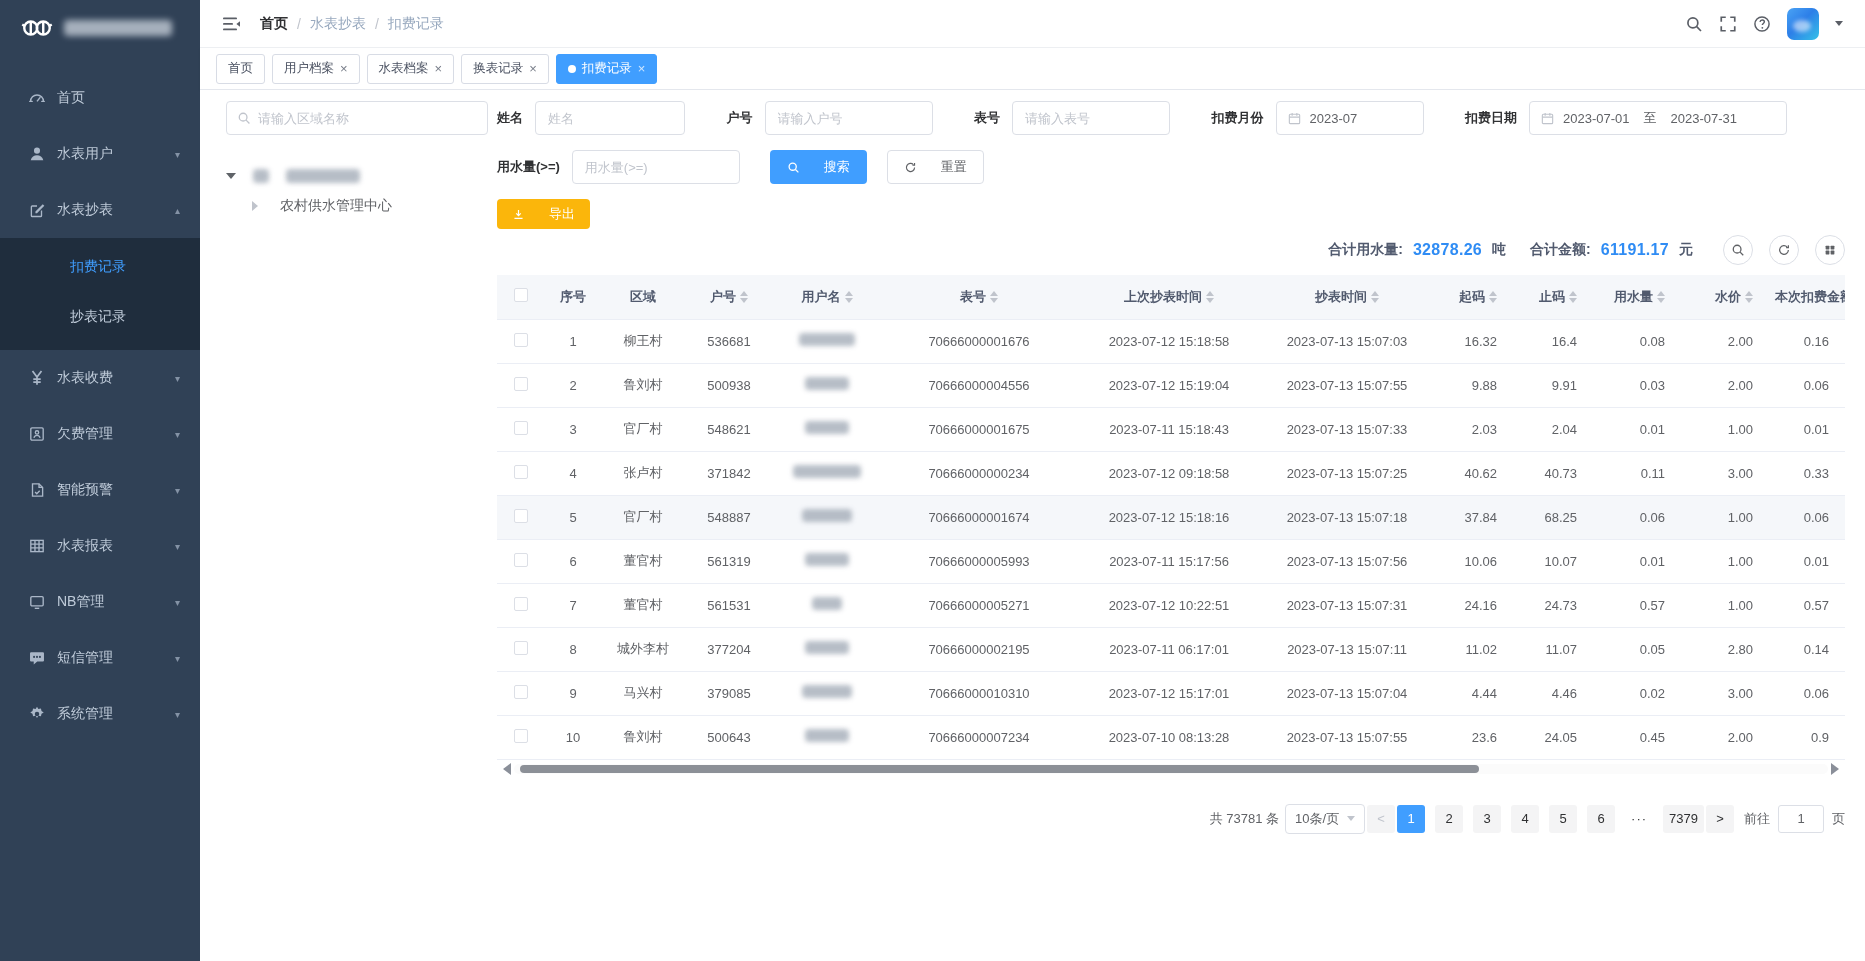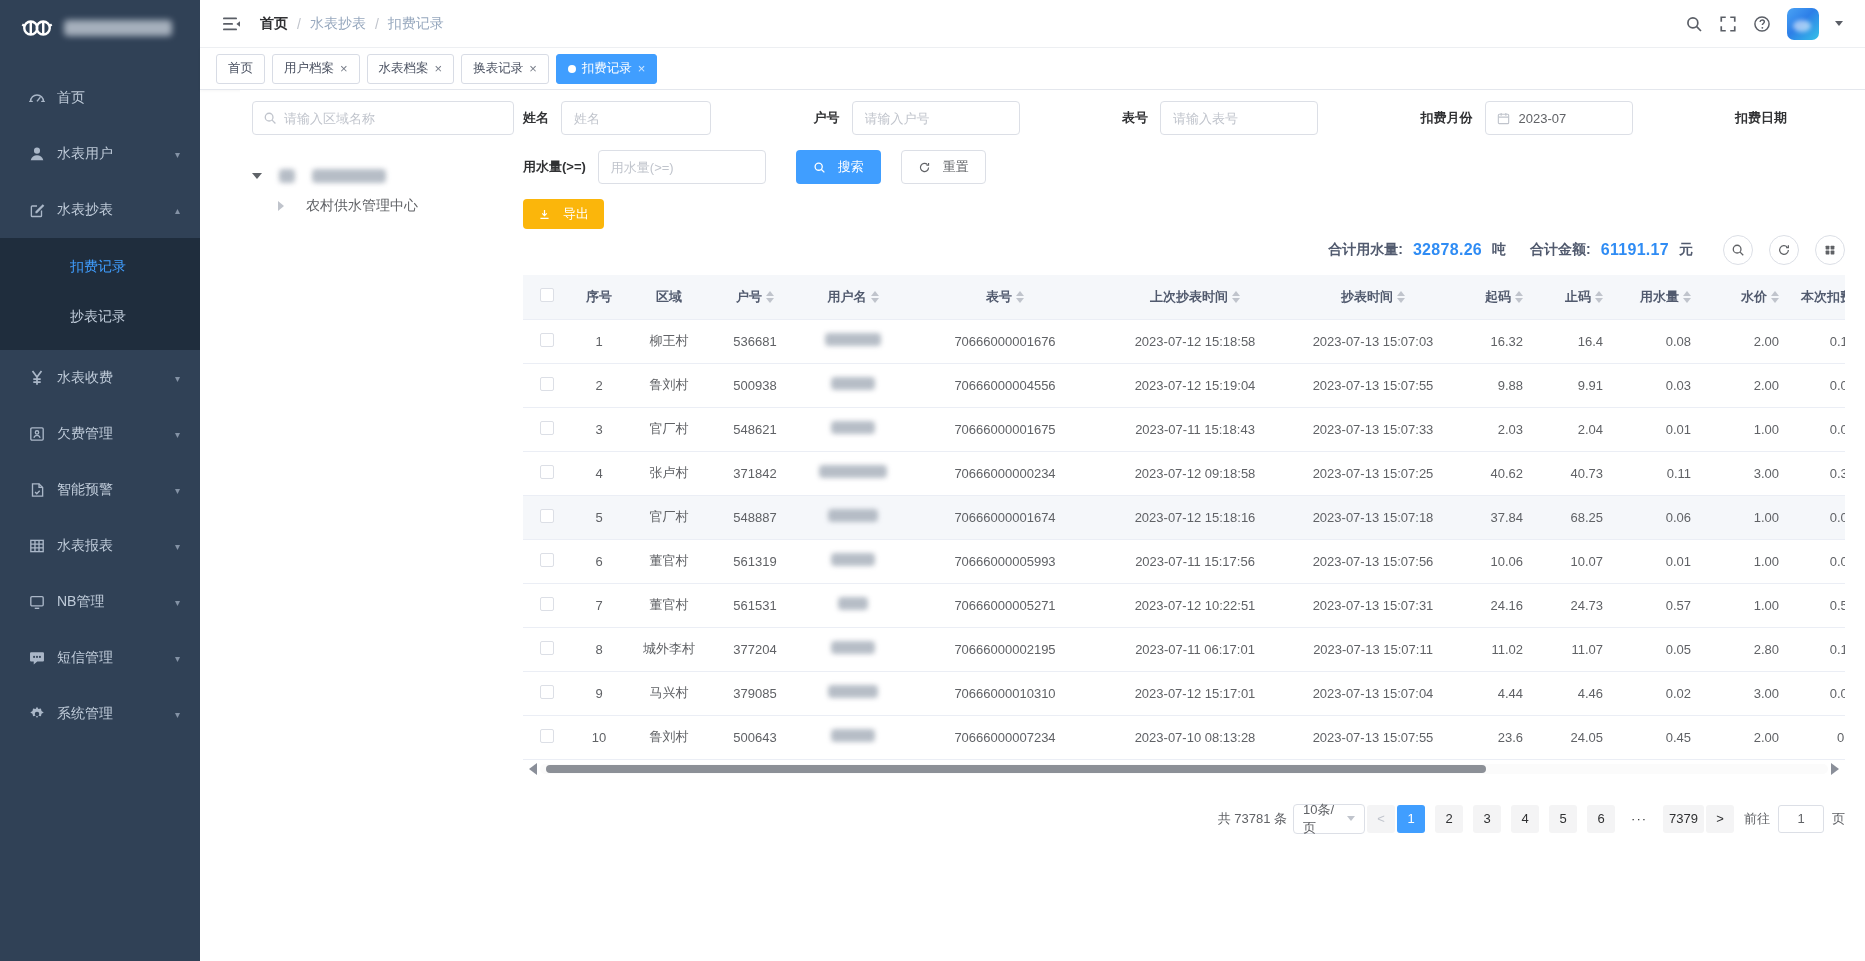--- a/index.html
+++ b/index.html
@@ -40,21 +40,21 @@
 
   
   .tags-bar { height:42px; display:flex; align-items:center; gap:7px; padding:0 16px; background:#fff; border-bottom:1px solid #e4e7ed; box-shadow:0 1px 3px rgba(0,0,0,.04); }
   .tag { height:30px; display:inline-flex; align-items:center; gap:6px; padding:0 11px; border:1px solid #d8dce5; border-radius:3px; background:#fff; color:#495060; font-size:12.5px; cursor:pointer; white-space:nowrap; }
   .tag .dot { display:none; width:8px; height:8px; border-radius:50%; background:#fff; }
   .tag.active { background:#409eff; border-color:#409eff; color:#fff; }
   .tag.active .dot { display:inline-block; }
   .tag .close-x { font-size:13px; line-height:1; color:inherit; opacity:.75; }
 
   
-  .content { flex:1; display:flex; padding:11px 20px 0 12px; background:#fff; min-height:0;margin-left:40px; }
+  .content { flex:1; display:flex; padding:11px 20px 0 26px; background:#fff; min-height:0; }
   .tree-panel { width:262px; margin-right:9px; flex-shrink:0; }
   .tree-search { height:34px; border:1px solid #dcdfe6; border-radius:4px; display:flex; align-items:center; padding:0 10px; gap:7px; color:#c0c4cc; }
   .tree-search svg { width:14px; height:14px; flex-shrink:0; }
   .tree-search input { border:none; outline:none; flex:1; font-size:13px; color:#606266; background:transparent; }
   .tree-search input::placeholder { color:#c0c4cc; }
   .tree { margin-top:26px; font-size:14px; color:#606266; }
   .tree-node { display:flex; align-items:center; gap:17px; height:30px; cursor:pointer; }
   .tree-node.child { padding-left:22px; }
   .tri-down { width:0; height:0; border:5px solid transparent; border-top:6px solid #5f6368; margin-top:5px; }
   .tri-right { width:0; height:0; border:5px solid transparent; border-left:6px solid #c0c4cc; margin-left:4px; }
@@ -66,21 +66,21 @@
   
   .filter-row { display:flex; align-items:center; margin-bottom:15px; }
   .filter-row1 { justify-content:space-between; padding-right:58px; }
   .fgroup { display:flex; align-items:center; gap:12px; }
   .flabel { font-weight:700; color:#303133; white-space:nowrap; }
   .finput { height:34px; border:1px solid #dcdfe6; border-radius:4px; padding:0 12px; font-size:13px; color:#606266; outline:none; }
   .finput::placeholder { color:#c0c4cc; }
   .date-box { height:34px; border:1px solid #dcdfe6; border-radius:4px; display:flex; align-items:center; padding:0 10px; gap:8px; color:#606266; }
   .date-box svg { width:15px; height:15px; color:#c0c4cc; flex-shrink:0; }
   .range-sep { color:#606266; padding:0 6px; }
-  .btn { height:34px; border-radius:4px; display:inline-flex; align-items:center; gap:12px; padding:0 16px; font-size:13px; cursor:pointer; border:1px solid transparent; white-space:nowrap; }
+  .btn { height:34px; border-radius:4px; display:inline-flex; align-items:center; gap:24px; padding:0 16px; font-size:13px; cursor:pointer; border:1px solid transparent; white-space:nowrap; }
   .btn svg { width:13px; height:13px; }
   .btn-primary { background:#409eff; color:#fff; }
   .btn-plain { background:#fff; color:#606266; border-color:#dcdfe6; }
   .btn-export { background:#fbb60b; color:#fff; height:30px; padding:0 14px; }
   .export-row { margin-bottom:4px; }
 
   
   .summary-row { display:flex; align-items:center; justify-content:flex-end; gap:10px; height:34px; margin-bottom:8px; }
   .sum-label { font-weight:700; color:#515a6e; font-size:14px; }
   .sum-value { font-weight:700; color:#2f8cf4; font-size:16px; letter-spacing:.3px; }
@@ -108,21 +108,21 @@
   .hscroll { display:flex; align-items:center; height:14px; margin-top:2px; }
   .hs-arrow { width:0; height:0; border:6px solid transparent; cursor:pointer; }
   .hs-left { border-right:8px solid #8a8f99; }
   .hs-right { border-left:8px solid #8a8f99; }
   .hs-track { flex:1; height:10px; background:#fbfbfb; margin:0 3px; position:relative; border-radius:5px; }
   .hs-thumb { position:absolute; left:6px; top:1px; height:8px; width:73%; background:#8c9097; border-radius:4px; cursor:pointer; }
 
   
   .pager-row { display:flex; align-items:center; justify-content:flex-end; gap:2px; margin-top:28px; color:#606266; }
   .pg-total { margin-right:4px; }
-  .pg-size { width:72px; height:30px; border:1px solid #dcdfe6; border-radius:4px; display:flex; align-items:center; justify-content:space-between; padding:0 9px; cursor:pointer; background:#fff; }
+  .pg-size { width:80px; height:30px; border:1px solid #dcdfe6; border-radius:4px; display:flex; align-items:center; justify-content:space-between; padding:0 9px; cursor:pointer; background:#fff; }
   .pg-size .caret-down { border-top-color:#c0c4cc; }
   .pg-btn { min-width:28px; height:28px; padding:0 6px; border-radius:3px; background:#f4f4f5; display:inline-flex; align-items:center; justify-content:center; font-size:13px; color:#303133; cursor:pointer; }
   .pg-btn.active { background:#409eff; color:#fff; }
   .pg-btn.nav-prev { color:#c0c4cc; }
   .pg-dots { background:transparent; letter-spacing:1px; color:#303133; }
   .pg-goto { display:flex; align-items:center; gap:8px; margin-left:8px; }
   .pg-goto input { width:46px; height:28px; border:1px solid #dcdfe6; border-radius:3px; text-align:center; font-size:13px; color:#606266; outline:none; }
 </style>
 </head>
 <body>
@@ -355,20 +355,29 @@
             <div class="date-box" style="width:148px">
               <svg viewBox="0 0 16 16" fill="none" stroke="currentColor" stroke-width="1.2">
                   <rect x="2.5" y="3.5" width="11" height="10" rx="1"></rect>
                   <path d="M2.5 6.5h11M5.5 2v3M10.5 2v3"></path>
                 </svg>
               <span>2023-07</span>
             </div>
           </div>
           <div class="fgroup">
             <span class="flabel">扣费日期</span>
+            <div class="date-box" style="width:258px">
+              <svg viewBox="0 0 16 16" fill="none" stroke="currentColor" stroke-width="1.2">
+                  <rect x="2.5" y="3.5" width="11" height="10" rx="1"></rect>
+                  <path d="M2.5 6.5h11M5.5 2v3M10.5 2v3"></path>
+                </svg>
+              <span>2023-07-01</span>
+              <span class="range-sep">至</span>
+              <span>2023-07-31</span>
+            </div>
           </div>
         </div>
 
         <div class="filter-row" style="gap:12px">
           <span class="flabel">用水量(&gt;=)</span>
           <input class="finput" style="width: 168px;" placeholder="用水量(&gt;=)">
           <button class="btn btn-primary" style="margin-left:18px">
             <svg viewBox="0 0 16 16" fill="none" stroke="currentColor" stroke-width="1.6">
                 <circle cx="7" cy="7" r="4.4"></circle>
                 <path d="M10.4 10.4L14 14"></path>

